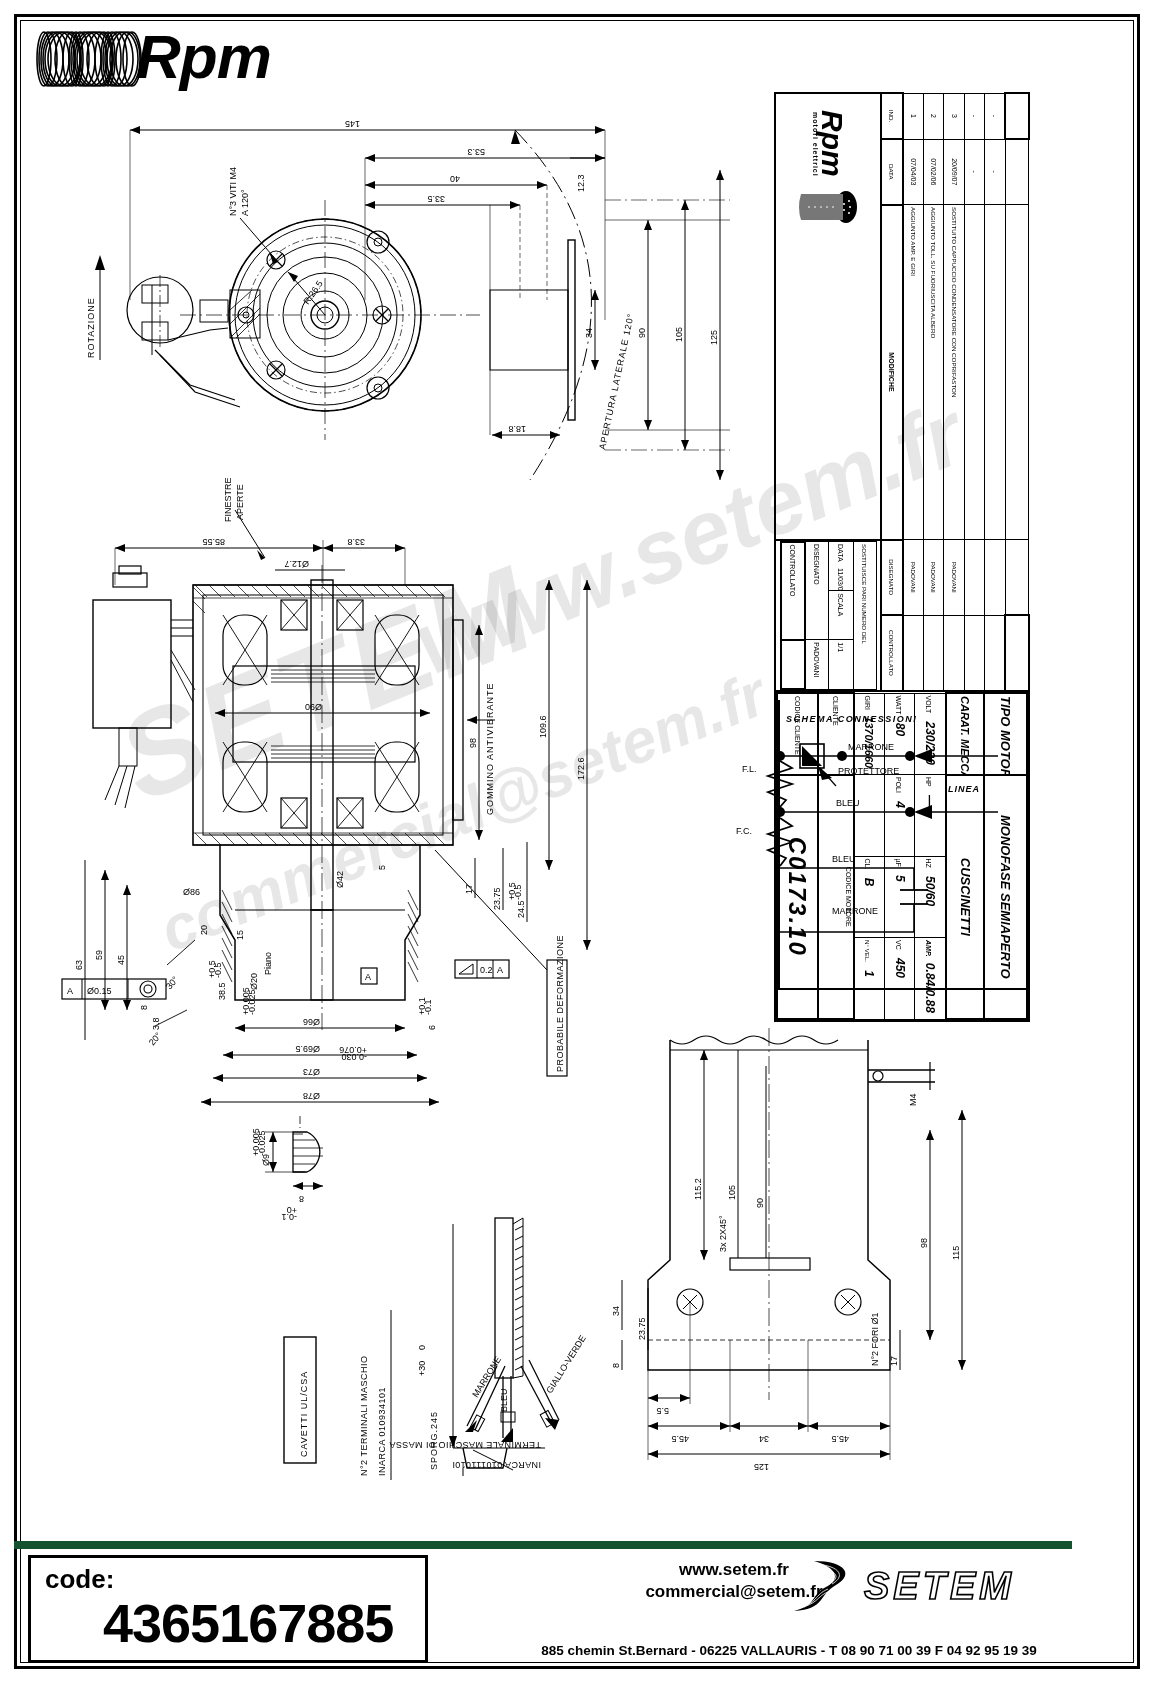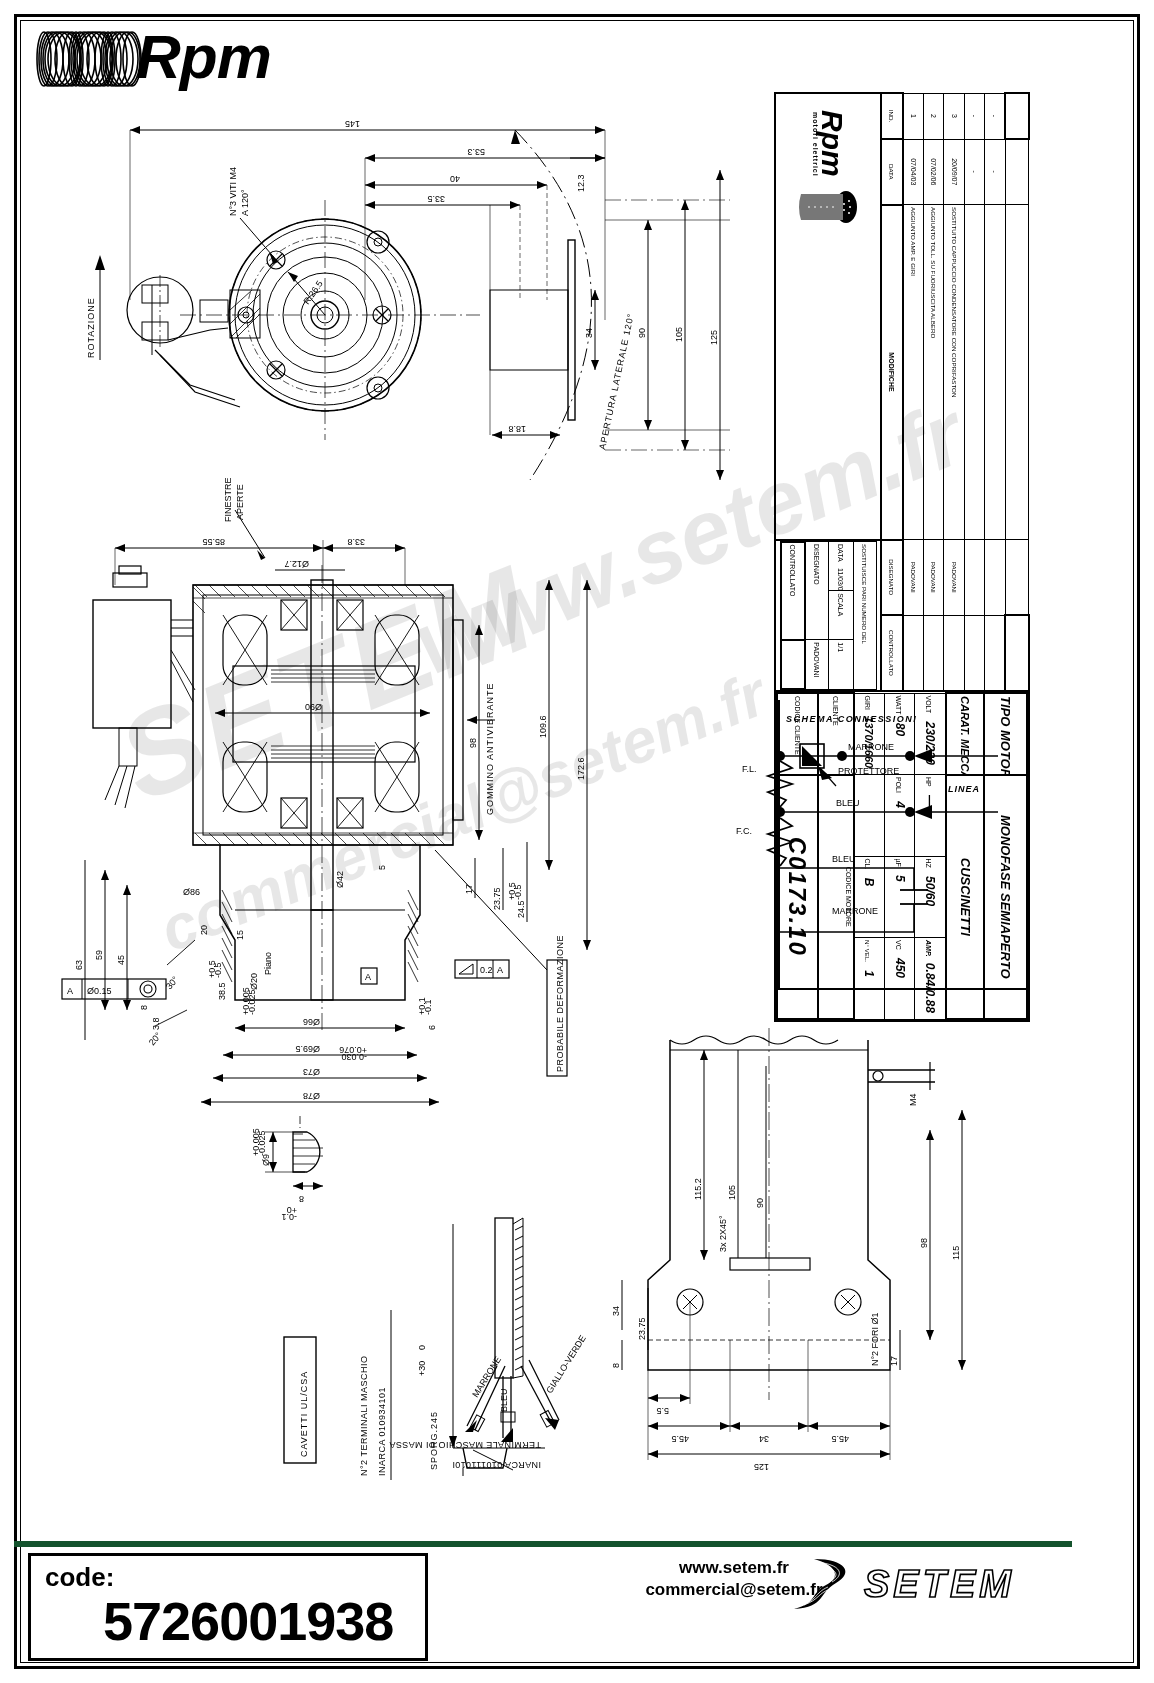--- a/index.html
+++ b/index.html
@@ -41,21 +41,21 @@
   .ctr{text-align:center;}
   .sm{font-size:7px;}
   .xsm{font-size:6.2px;}
   .big{font-size:13px;}
 
   
   .schema{position:absolute;left:778px;top:700px;width:252px;height:290px;border:2px solid #000;border-top:none;box-sizing:border-box;}
   .schema-rot{position:absolute;left:0;top:0;width:290px;height:252px;transform:rotate(90deg) translateY(-252px);transform-origin:left top;}
 
   
-  .footer{position:absolute;left:14px;bottom:14px;width:1058px;height:128px;border-top:6px solid #14532d;box-sizing:border-box;padding-left:11px;}
+  .footer{position:absolute;left:14px;bottom:14px;width:1058px;height:128px;border-top:8px solid #14532d;box-sizing:border-box;padding-left:11px;}
   .codebox{position:absolute;left:14px;top:6px;width:400px;height:108px;border:3px solid #000;box-sizing:border-box;}
   .codelbl{position:absolute;left:14px;top:6px;font-size:26px;font-weight:bold;}
   .codeval{position:absolute;left:72px;top:34px;font-size:54px;font-weight:bold;letter-spacing:-1px;}
   .setem-contact{position:absolute;left:440px;top:10px;width:560px;text-align:center;}
   .setem-contact .l1{font-size:17px;font-weight:bold;line-height:22px;}
   .setem-addr{position:absolute;left:430px;top:94px;width:690px;text-align:center;font-size:13.5px;font-weight:bold;white-space:nowrap;}
   .setem-logo{position:absolute;left:760px;top:6px;width:300px;height:62px;}
 </style>
 </head>
 <body>
@@ -941,26 +941,27 @@
           <path class="ln" d="M118,252 L126,240 L134,264 L142,240 L150,264 L158,246 L166,252" stroke-width="1.8"></path>
           <text transform="translate(134,296) rotate(-90)" font-size="11">F.C.</text>
         </g>
       </svg>
     </div>
   </div>
 
   <div class="footer">
     <div class="codebox">
       <span class="codelbl">code:</span>
-      <span class="codeval">5726001938</span>
+      <span class="codeval">4365167885</span>
     </div>
     <div class="setem-contact">
       <div class="l1">www.setem.fr</div>
       <div class="l1">commercial@setem.fr</div>
     </div>
+    <div class="setem-addr">885 chemin St.Bernard  -   06225 VALLAURIS  -  T 08 90 71 00 39   F 04 92 95 19 39</div>
     <div class="setem-logo">
       <svg width="300" height="62" viewBox="0 0 300 62">
         <g>
           <path d="M40,6 C72,6 80,20 62,30 C44,40 52,54 20,56 C44,50 36,40 52,32 C68,24 62,12 40,6 Z" fill="#000"></path>
           <g stroke="#fff" stroke-width=".8" fill="none">
             <path d="M42,9 C66,11 72,21 58,29"></path>
               <path d="M44,13 C62,15 68,22 55,29"></path>
             <path d="M24,53 C44,48 40,40 54,34"></path>
               <path d="M30,52 C46,46 43,41 56,36"></path>
           </g>

